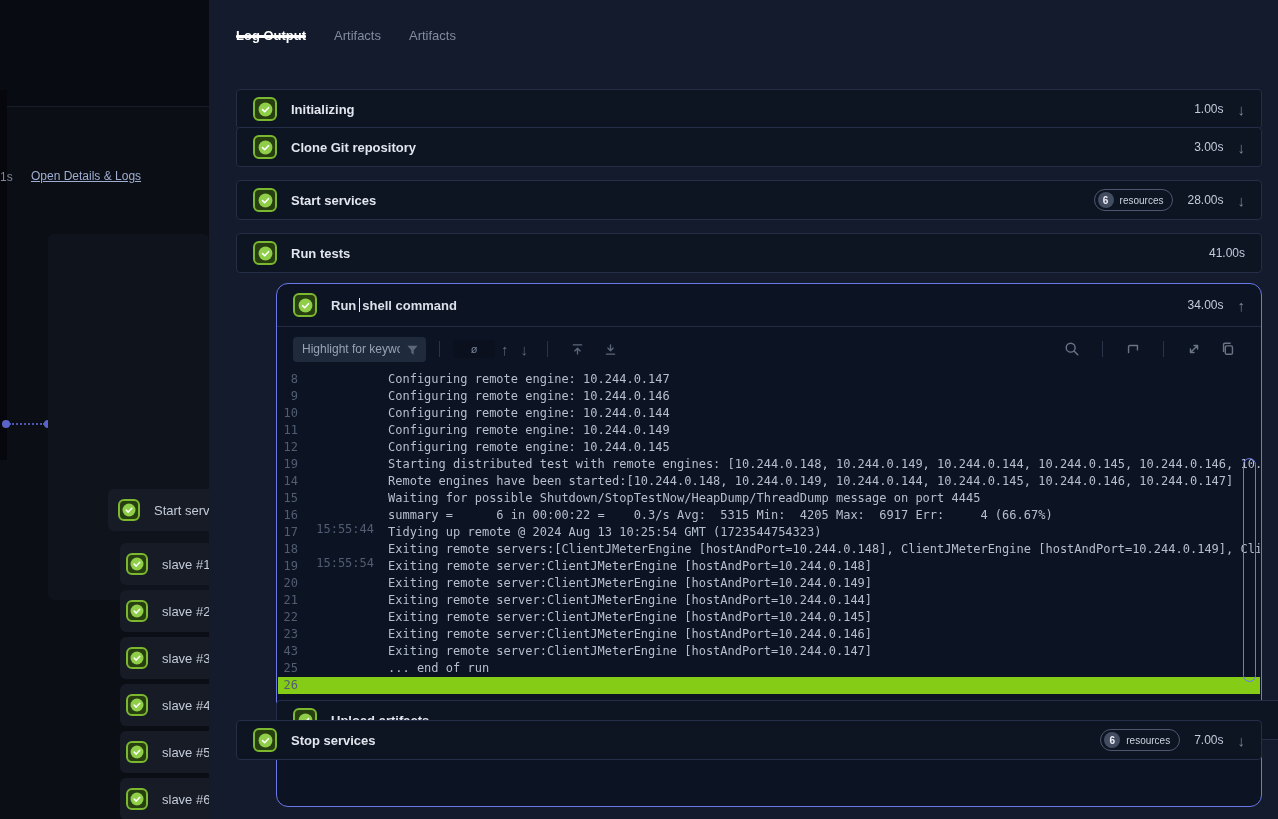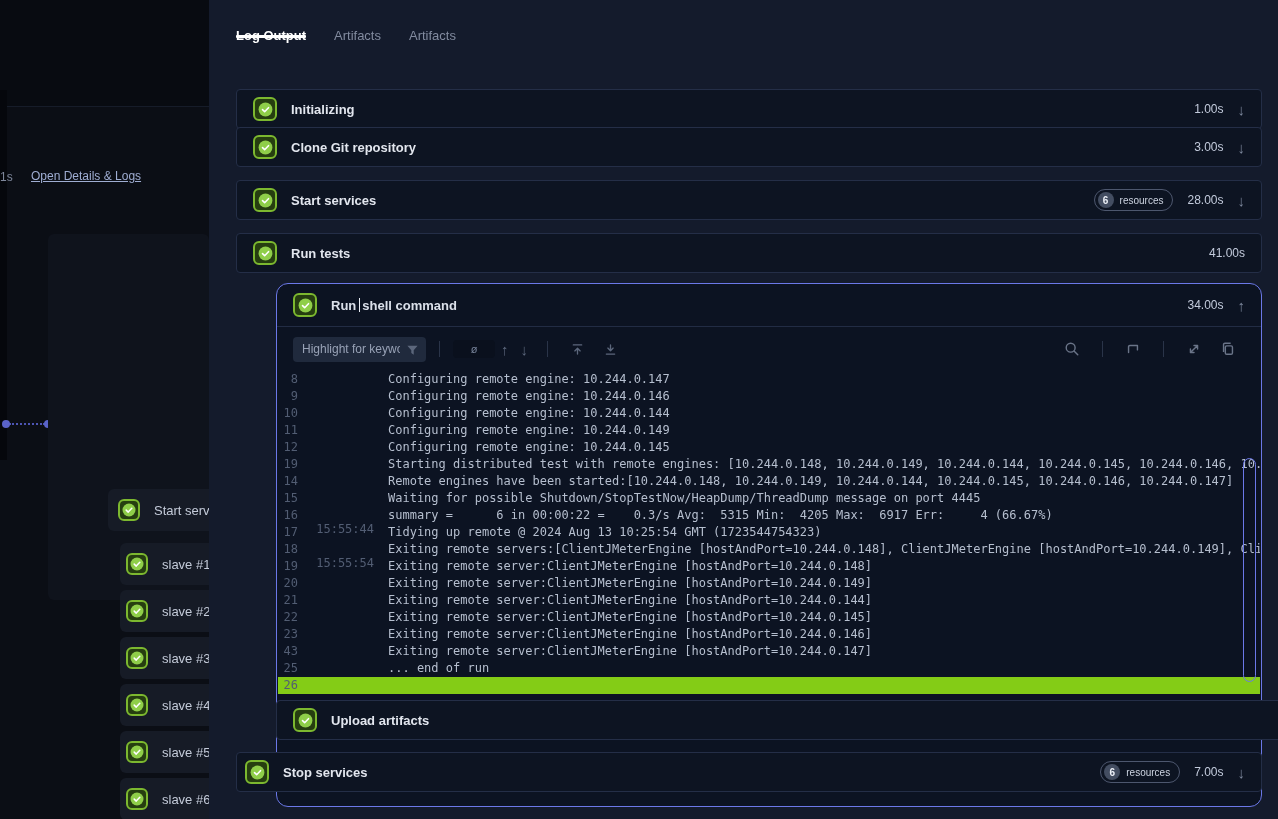--- a/index.html
+++ b/index.html
@@ -42,21 +42,21 @@
   .chev { color:#7c879c; font-size:15px; line-height:1; cursor:pointer; }
   .res-pill { display:flex; align-items:center; gap:6px; border:1px solid #4d576e; border-radius:11px; padding:2px 9px 2px 3px; }
   .res-count { width:16px; height:16px; border-radius:50%; background:#434d61; color:#eef1f8; font-size:10px; font-weight:700; display:flex; align-items:center; justify-content:center; }
   .res-label { color:#ccd3e0; font-size:10px; }
 
   .sec-init   { top:89px; }
   .sec-clone  { top:127px; }
   .sec-start  { top:180px; }
   .sec-tests  { top:233px; }
   .sec-upload { top:700px; left:67px; width:1078px; }
-  .sec-stop   { top:752px;padding-left:8px; }
+  .sec-stop   { top:720px; }
 
   
   .expanded { position:absolute; left:67px; top:283px; width:986px; height:524px; background:#0c1322; border:1px solid #6b78e8; border-radius:12px; }
   .exp-header { height:43px; display:flex; align-items:center; padding:0 16px; border-bottom:1px solid #222c44; }
   .exp-header .s-label { color:#dbe0ea; font-size:13px; font-weight:700; margin-left:14px; display:flex; align-items:center; }
   .caret { display:inline-block; width:1px; height:14px; background:#e8ebf2; margin:0 2px 0 3px; }
   .toolbar { height:44px; display:flex; align-items:center; padding:0 16px; }
   .kw-input { width:133px; height:25px; background:#202a3d; border:none; border-radius:4px; color:#98a2b6; font-size:12px; font-family:"Liberation Sans",sans-serif; padding:0 26px 0 9px; }
   .kw-input::placeholder { color:#98a2b6; }
   .kw-wrap { position:relative; }

